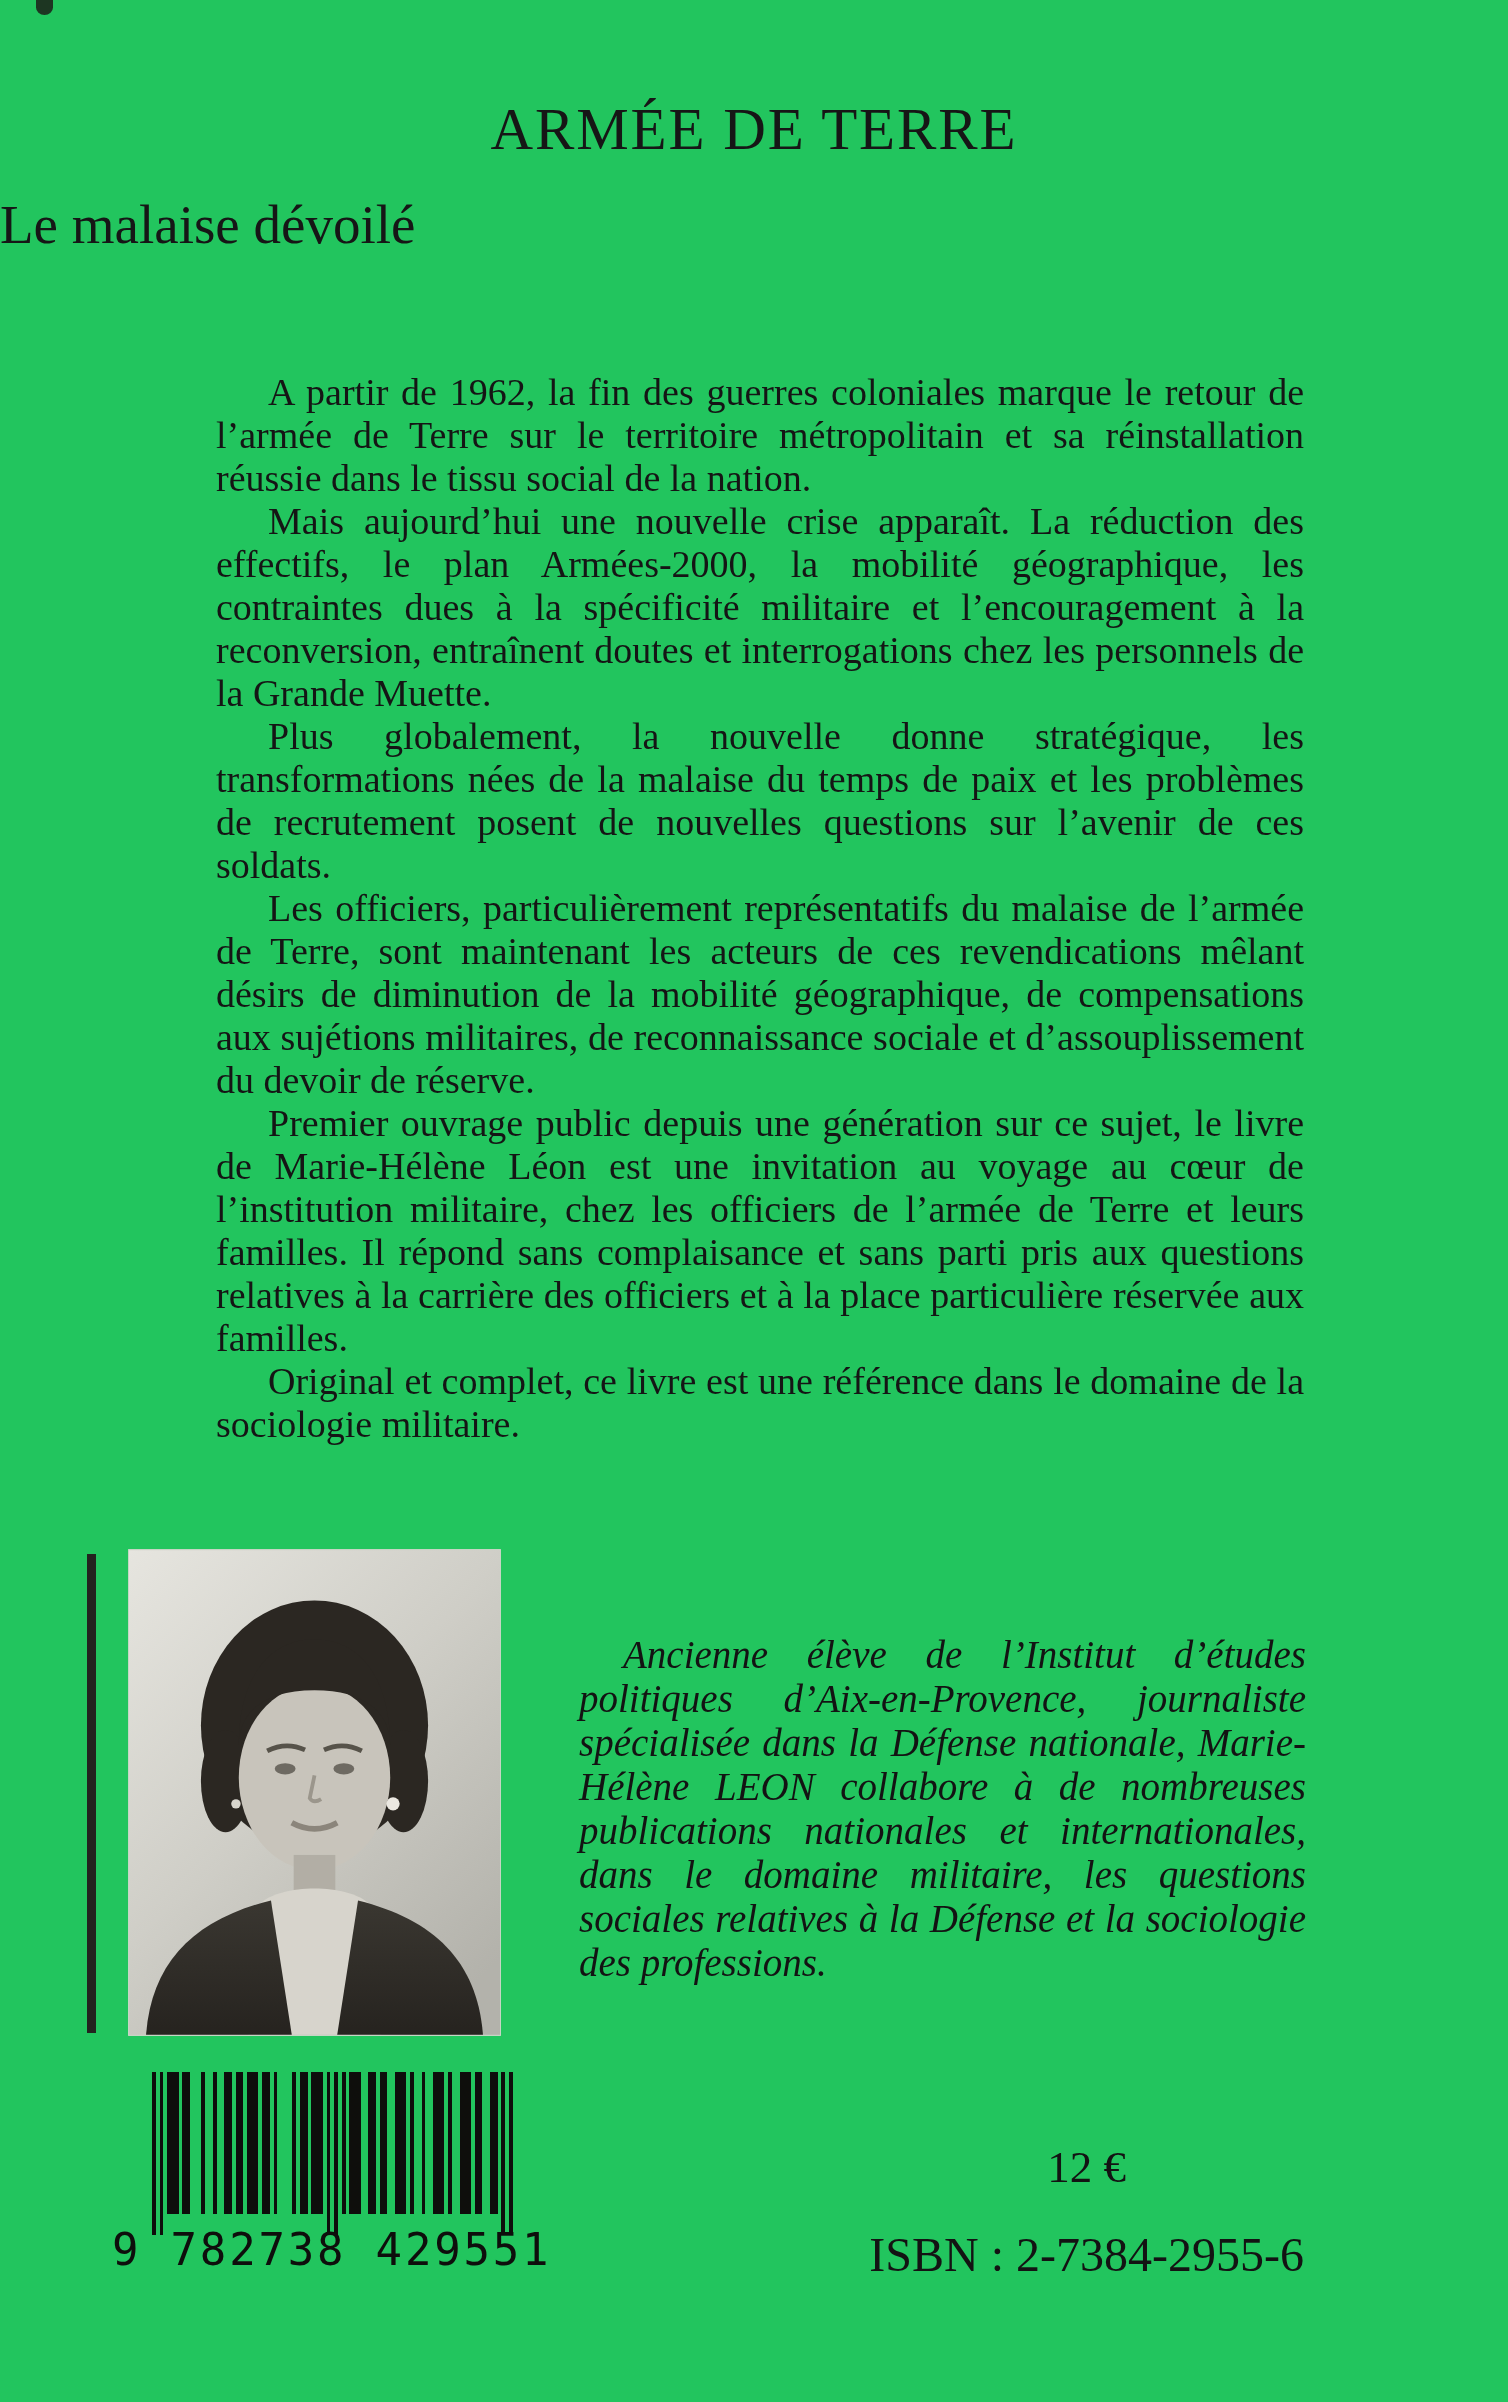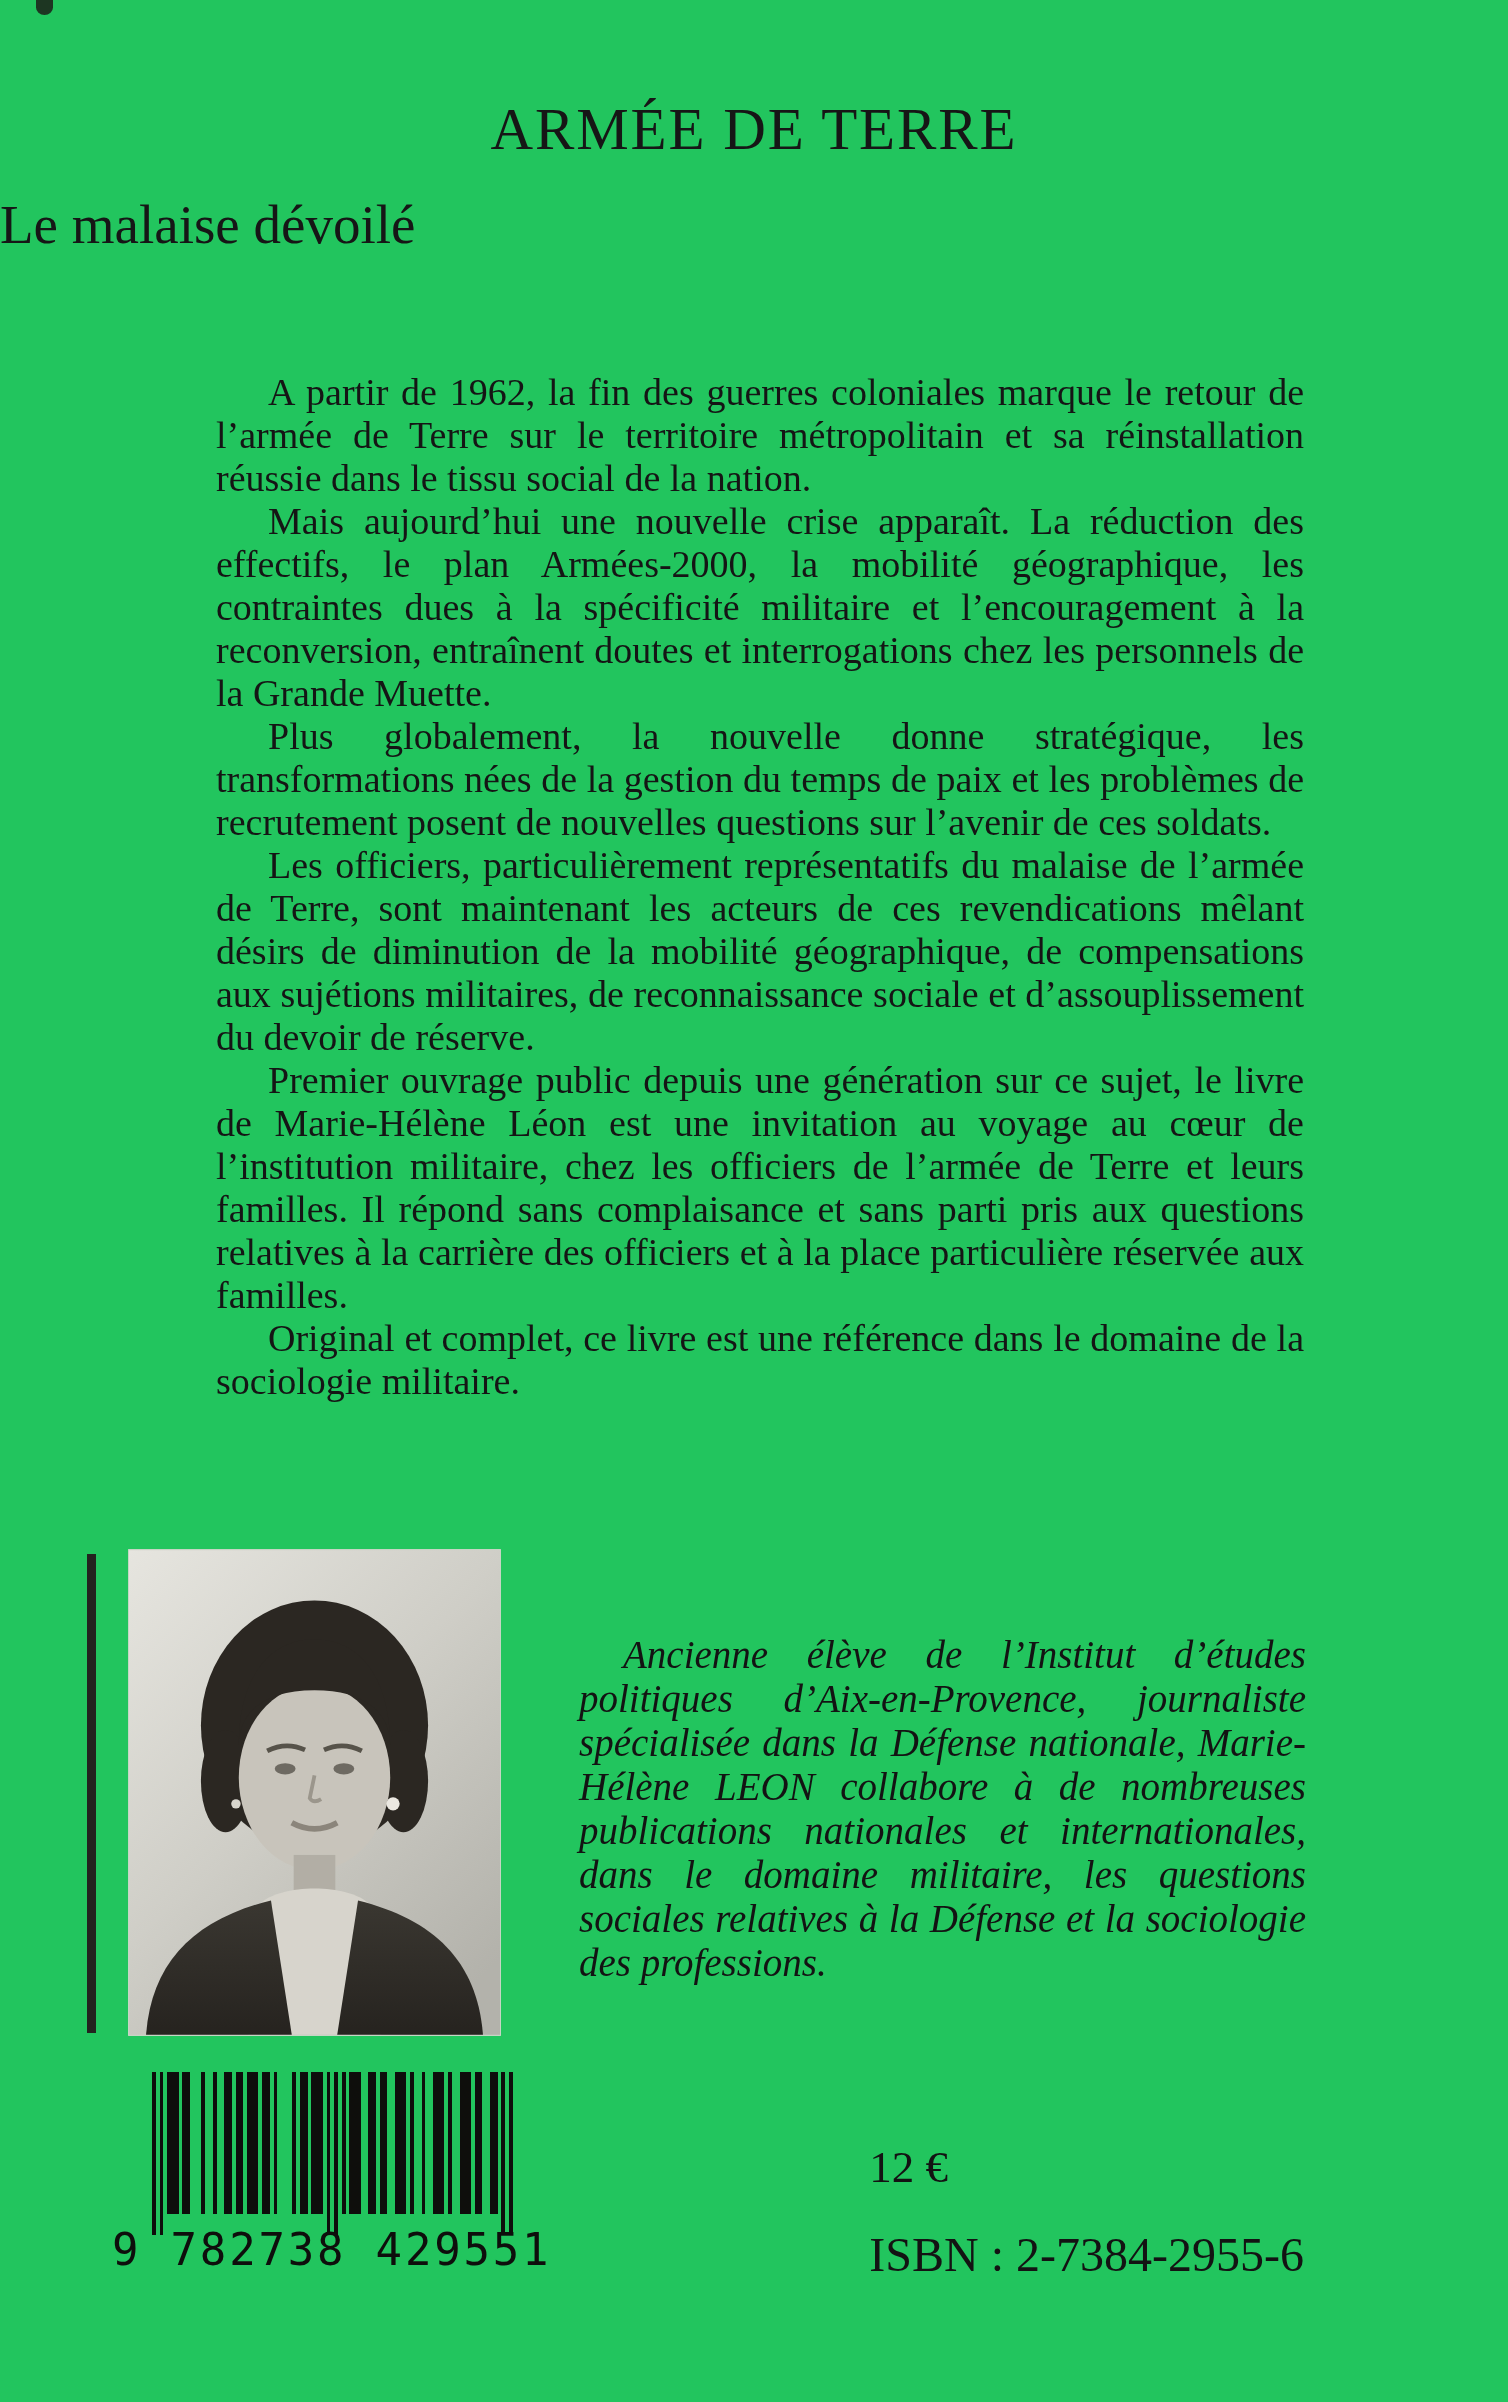--- a/index.html
+++ b/index.html
@@ -105,40 +105,40 @@
     font-family: "DejaVu Sans Mono", monospace;
     font-size: 44px;
     letter-spacing: 2.8px;
     white-space: nowrap;
     color: #0e0e0c;
   }
 
   .footer-right {
     position: absolute;
     right: 204px; top: 2141px;
-    text-align: left;
+    text-align: center;
     color: #131313;
   }
   .price { font-size: 45px; line-height: 53px; margin-bottom: 38px; }
   .isbn  { font-size: 48px; line-height: 45px; }
 </style>
 </head>
 <body>
 
 <div class="page">
 
   <div class="corner-artifact"></div>
 
   <h1 class="book-title">ARMÉE DE TERRE</h1>
   <h2 class="book-subtitle">Le malaise dévoilé</h2>
 
   <div class="synopsis">
     <p>A partir de 1962, la fin des guerres coloniales marque le retour de l’armée de Terre sur le territoire métropolitain et sa réinstallation réussie dans le tissu social de la nation.</p>
     <p>Mais aujourd’hui une nouvelle crise apparaît. La réduction des effectifs, le plan Armées-2000, la mobilité géographique, les contraintes dues à la spécificité militaire et l’encouragement à la reconversion, entraînent doutes et interrogations chez les personnels de la Grande Muette.</p>
-    <p>Plus globalement, la nouvelle donne stratégique, les transformations nées de la gestion du temps de paix et les problèmes de recrutement posent de nouvelles questions sur l’avenir de ces soldats.</p>
+    <p>Plus globalement, la nouvelle donne stratégique, les transformations nées de la malaise du temps de paix et les problèmes de recrutement posent de nouvelles questions sur l’avenir de ces soldats.</p>
     <p>Les officiers, particulièrement représentatifs du malaise de l’armée de Terre, sont maintenant les acteurs de ces revendications mêlant désirs de diminution de la mobilité géographique, de compensations aux sujétions militaires, de reconnaissance sociale et d’assouplissement du devoir de réserve.</p>
     <p>Premier ouvrage public depuis une génération sur ce sujet, le livre de Marie-Hélène Léon est une invitation au voyage au cœur de l’institution militaire, chez les officiers de l’armée de Terre et leurs familles. Il répond sans complaisance et sans parti pris aux questions relatives à la carrière des officiers et à la place particulière réservée aux familles.</p>
     <p>Original et complet, ce livre est une référence dans le domaine de la sociologie militaire.</p>
   </div>
 
   <div class="photo-edge-shadow"></div>
 
   <div class="author-photo-frame">
     <svg viewBox="0 0 392 512" width="371" height="485" role="img" aria-label="author portrait">
       <defs>

